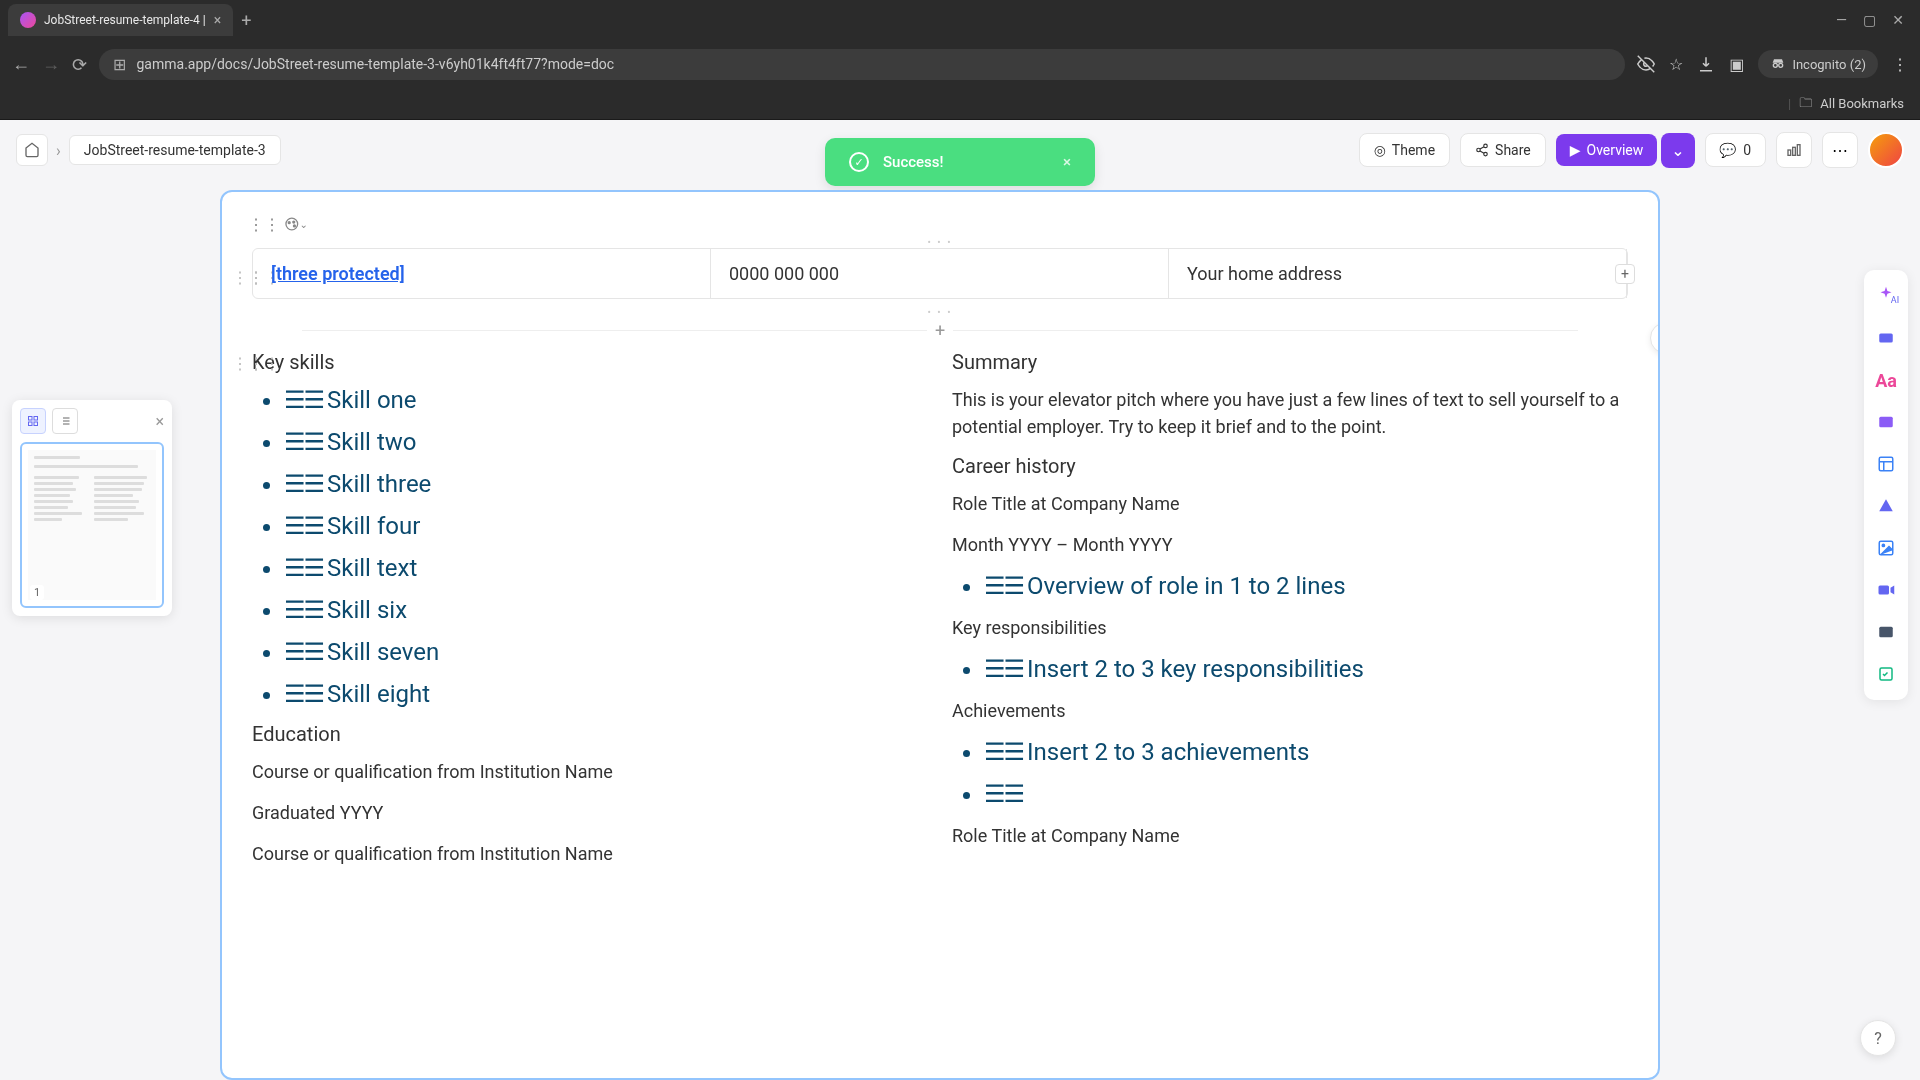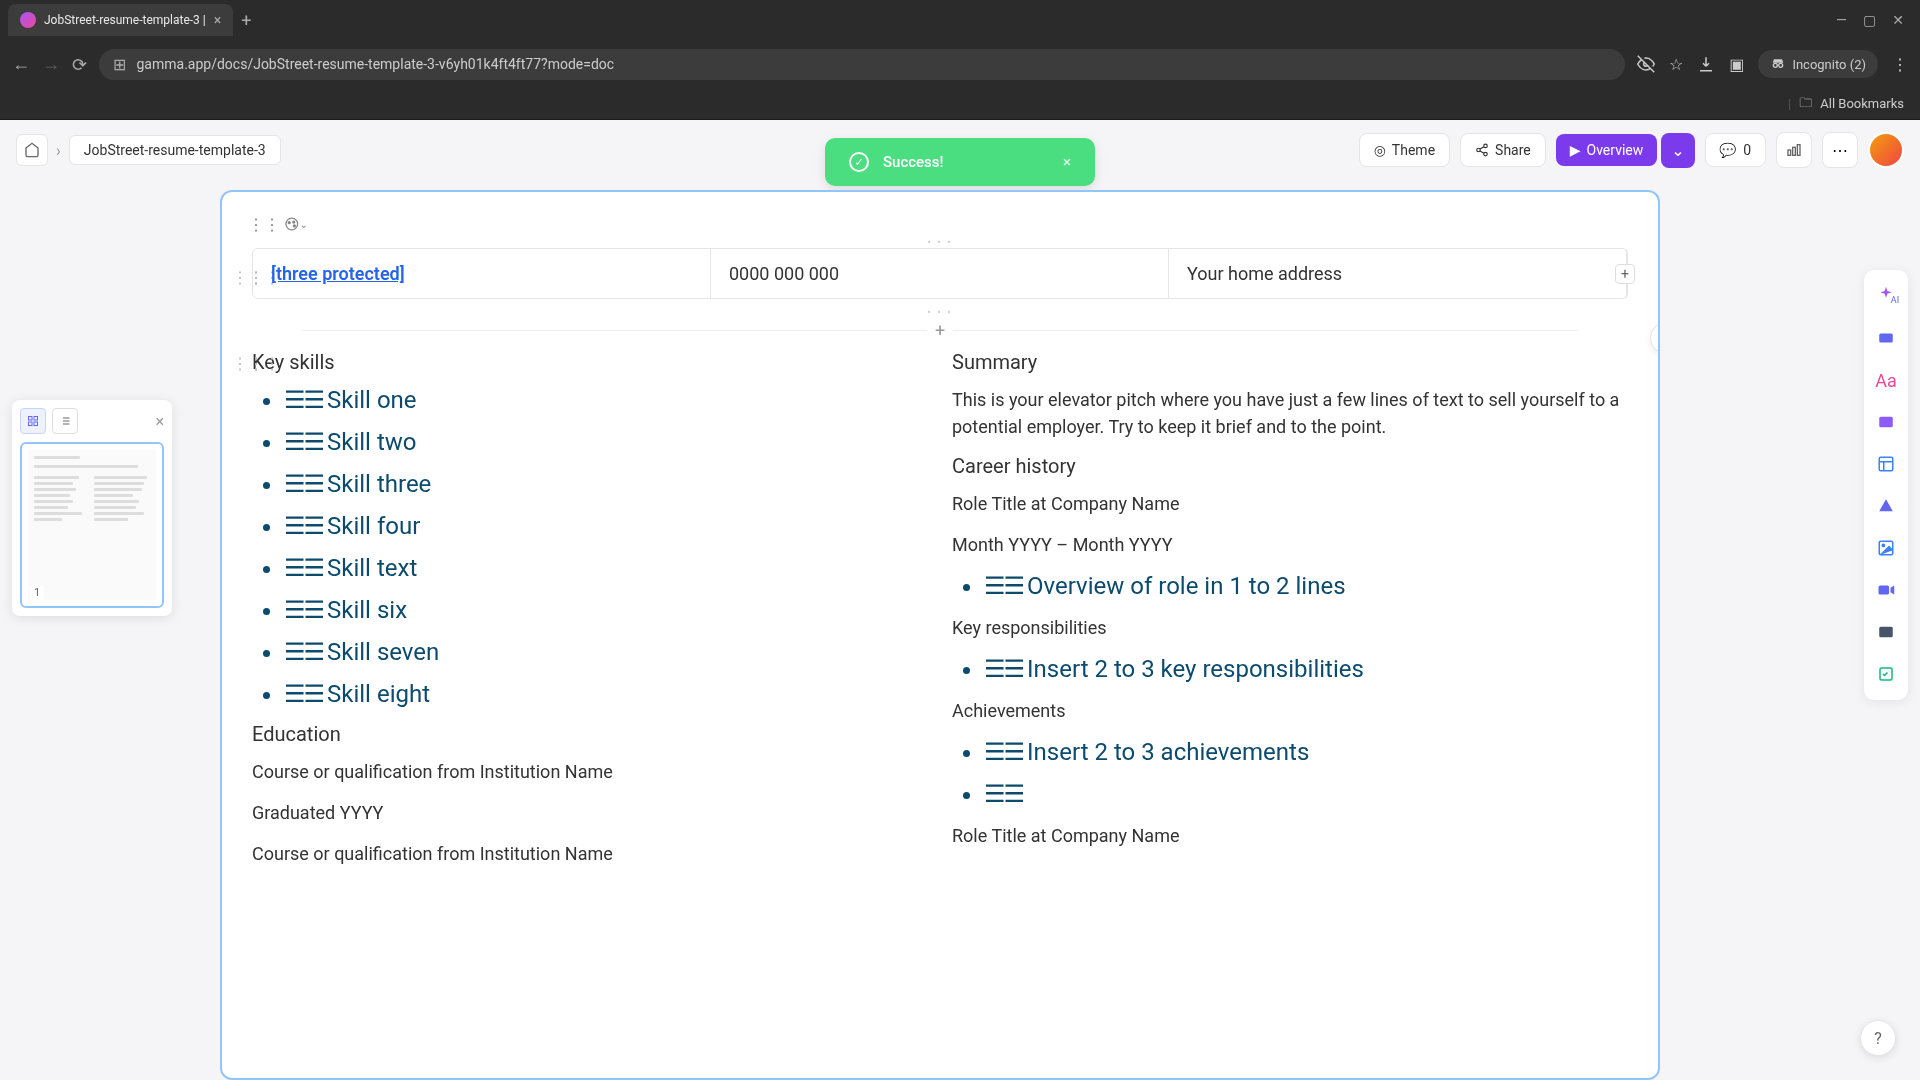--- a/index.html
+++ b/index.html
@@ -92,21 +92,21 @@
 
 svg { display: block; }
 </style>
 </head>
 <body>
 
 <div class="browser-top">
   <div class="tab-bar">
     <div class="tab">
       <div class="tab-favicon"></div>
-      <span>JobStreet-resume-template-3 |</span>
+      <span>JobStreet-resume-template-4 |</span>
       <span class="tab-close">×</span>
     </div>
     <span class="new-tab">+</span>
     <div class="window-controls">
       <span>—</span>
       <span>▢</span>
       <span>✕</span>
     </div>
   </div>
   <div class="addr-bar">
@@ -352,21 +352,21 @@
       <svg width="22" height="22" viewBox="0 0 24 24" fill="#a855f7">
           <path d="M12 2l1.5 4.5L18 8l-4.5 1.5L12 14l-1.5-4.5L6 8l4.5-1.5z"></path>
         </svg>
       <span style="font-size:9px; color:#6366f1; position:absolute; margin-left:18px; margin-top:8px;">AI</span>
     </div>
     <div class="tool-btn">
       <svg width="18" height="18" viewBox="0 0 24 24" fill="#6366f1">
           <rect x="3" y="6" width="18" height="12" rx="2"></rect>
         </svg>
     </div>
-    <div class="tool-btn" style="color:#ec4899; font-weight:normal; font-size:18px;">Aa</div>
+    <div class="tool-btn" style="color:#ec4899; font-weight:bold; font-size:18px;">Aa</div>
     <div class="tool-btn">
       <svg width="18" height="18" viewBox="0 0 24 24" fill="#8b5cf6">
           <rect x="3" y="5" width="18" height="14" rx="2"></rect>
         </svg>
     </div>
     <div class="tool-btn">
       <svg width="18" height="18" viewBox="0 0 24 24" fill="none" stroke="#3b82f6" stroke-width="2">
           <rect x="3" y="3" width="18" height="18" rx="2"></rect>
           <line x1="3" y1="9" x2="21" y2="9"></line>
           <line x1="9" y1="21" x2="9" y2="9"></line>

